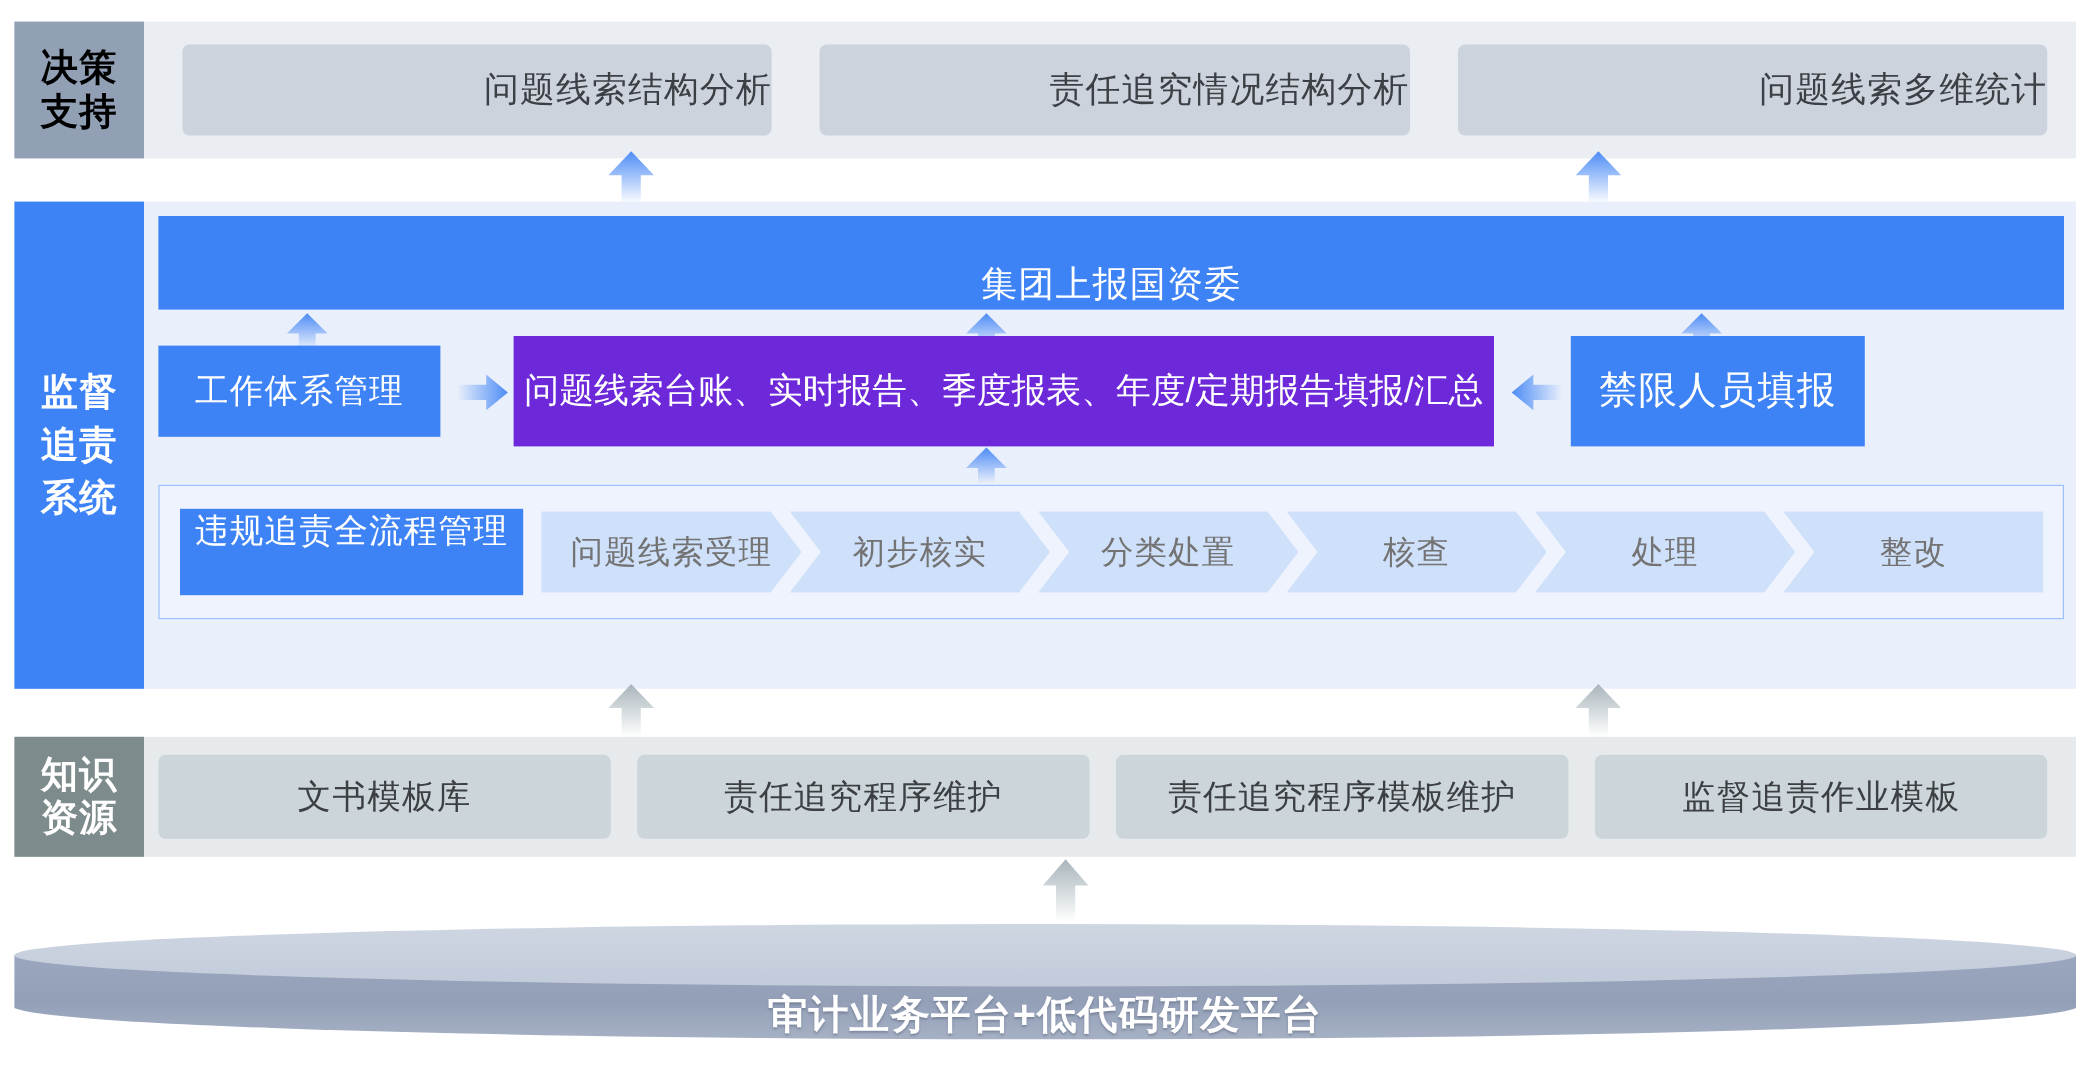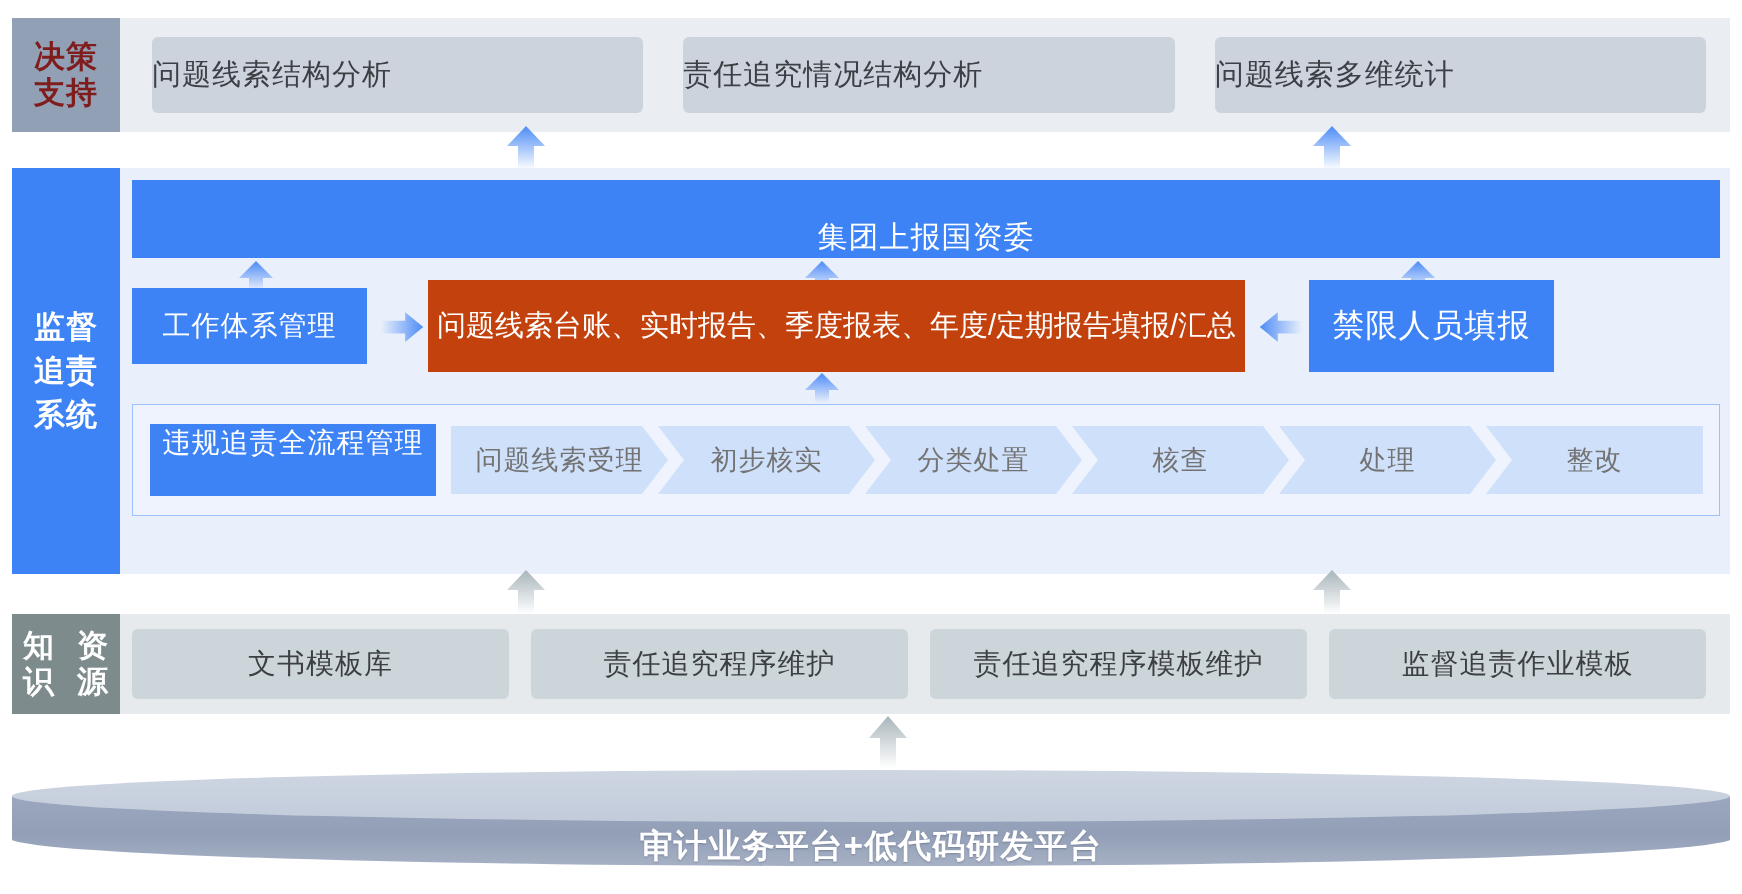--- a/index.html
+++ b/index.html
@@ -20,21 +20,21 @@
     position: absolute;
     left: 12px; top: 18px;
     width: 1718px; height: 114px;
     background: #eaedf1;
   }
   #decision-sidebar {
     position: absolute;
     left: 0; top: 0;
     width: 108px; height: 114px;
     background: #92a0b6;
-    color: #7f1d1d;
+    color: #000000;
     font-weight: bold;
     font-size: 31px;
     line-height: 36px;
     letter-spacing: 1px;
     display: flex;
     flex-direction: column;
     align-items: center;
     justify-content: center;
     text-align: center;
   }
@@ -48,21 +48,21 @@
     gap: 40px;
     box-sizing: border-box;
   }
   .ds-card {
     flex: 1;
     height: 76px;
     background: #ccd3dd;
     border-radius: 6px;
     display: flex;
     align-items: center;
-    justify-content: flex-start;
+    justify-content: flex-end;
     color: #3c3f44;
     font-size: 29px;
     letter-spacing: 1px;
   }
 
   
   #supervision-row {
     position: absolute;
     left: 12px; top: 168px;
     width: 1718px; height: 406px;
@@ -114,21 +114,21 @@
     background: #3d83f5;
     color: #fff;
     font-size: 28px;
     display: flex; align-items: center; justify-content: center;
     letter-spacing: 1px;
   }
   #ledger-box {
     position: absolute;
     left: 296px; top: -8px;
     width: 817px; height: 92px;
-    background: #c2410c;
+    background: #6d28d9;
     color: #fff;
     font-size: 29px;
     display: flex; align-items: center; justify-content: center;
     letter-spacing: 0px;
   }
   #restricted-box {
     position: absolute;
     left: 1177px; top: -8px;
     width: 245px; height: 92px;
     background: #3d83f5;
@@ -201,21 +201,21 @@
     position: absolute;
     left: 0; top: 0;
     width: 108px; height: 100px;
     background: #7e8b8d;
     color: #ffffff;
     font-weight: bold;
     font-size: 31px;
     line-height: 36px;
     letter-spacing: 1px;
     display: flex;
-    flex-direction: row;
+    flex-direction: column;
     align-items: center;
     justify-content: center;
     text-align: center;
   }
   #knowledge-cards {
     position: absolute;
     left: 108px; top: 0;
     right: 0; bottom: 0;
     display: flex;
     align-items: center;

